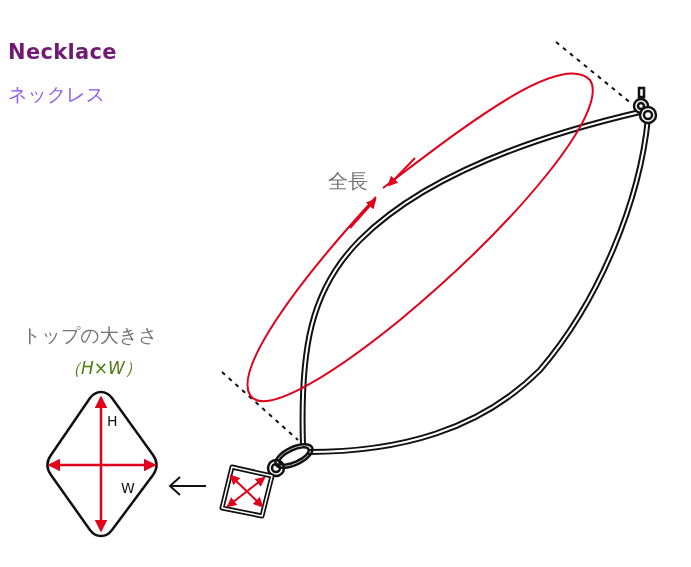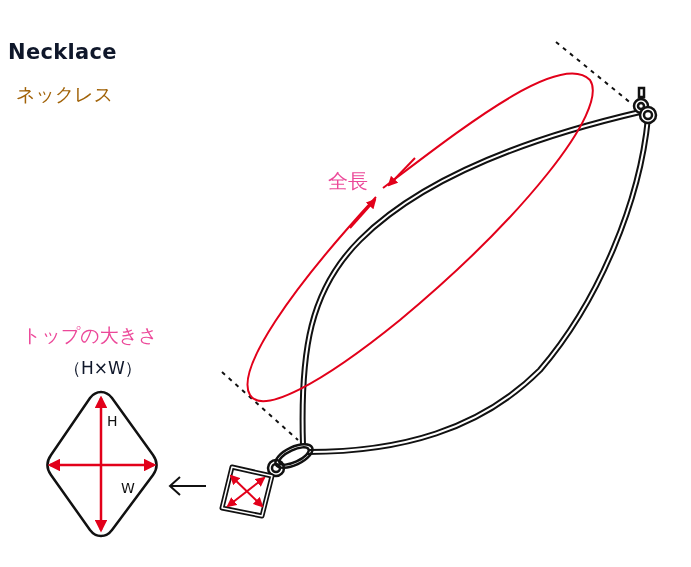--- a/index.html
+++ b/index.html
@@ -1,24 +1,24 @@
 <!DOCTYPE html>
 <html><head>
   <meta charset="utf-8">
   <style>
     html, body { margin: 0; padding: 0; background: #ffffff; }
     body { width: 691px; height: 567px; position: relative; overflow: hidden;
            font-family: "DejaVu Sans", "Liberation Sans", sans-serif; }
     .title-en { position: absolute; left: 8px; top: 40px; font-size: 21px; font-weight: bold;
-                color: #0f172a; letter-spacing: 0.3px; }
-    .title-ja { position: absolute; left: 16px; top: 82px; font-size: 19px; color: #a16207; }
-    .label-red { position: absolute; color: #ec4899; }
+                color: #701a75; letter-spacing: 0.3px; }
+    .title-ja { position: absolute; left: 8px; top: 82px; font-size: 19px; color: #8b5cf6; }
+    .label-red { position: absolute; color: #737373; }
     .length-label { left: 328px; top: 168px; font-size: 20px; }
     .top-size-label { left: 22px; top: 323px; font-size: 19px; }
-    .hw-label { position: absolute; left: 64px; top: 357px; font-size: 17px; color: #0f172a; }
+    .hw-label { position: absolute; left: 64px; top: 357px; font-size: 17px; color: #4d7c0f; font-style: italic; }
     .h-letter { position: absolute; left: 107px; top: 413px; font-size: 14px; color: #111111; }
     .w-letter { position: absolute; left: 121px; top: 480px; font-size: 14px; color: #111111; }
     svg.illus { position: absolute; left: 0; top: 0; }
   </style>
 </head>
 <body>
 
 <svg class="illus" width="691" height="567" viewBox="0 0 691 567" xmlns="http://www.w3.org/2000/svg">
   <defs>
     <marker id="arrRed" viewBox="0 0 10 10" refX="8" refY="5" markerWidth="5" markerHeight="5" orient="auto-start-reverse">

